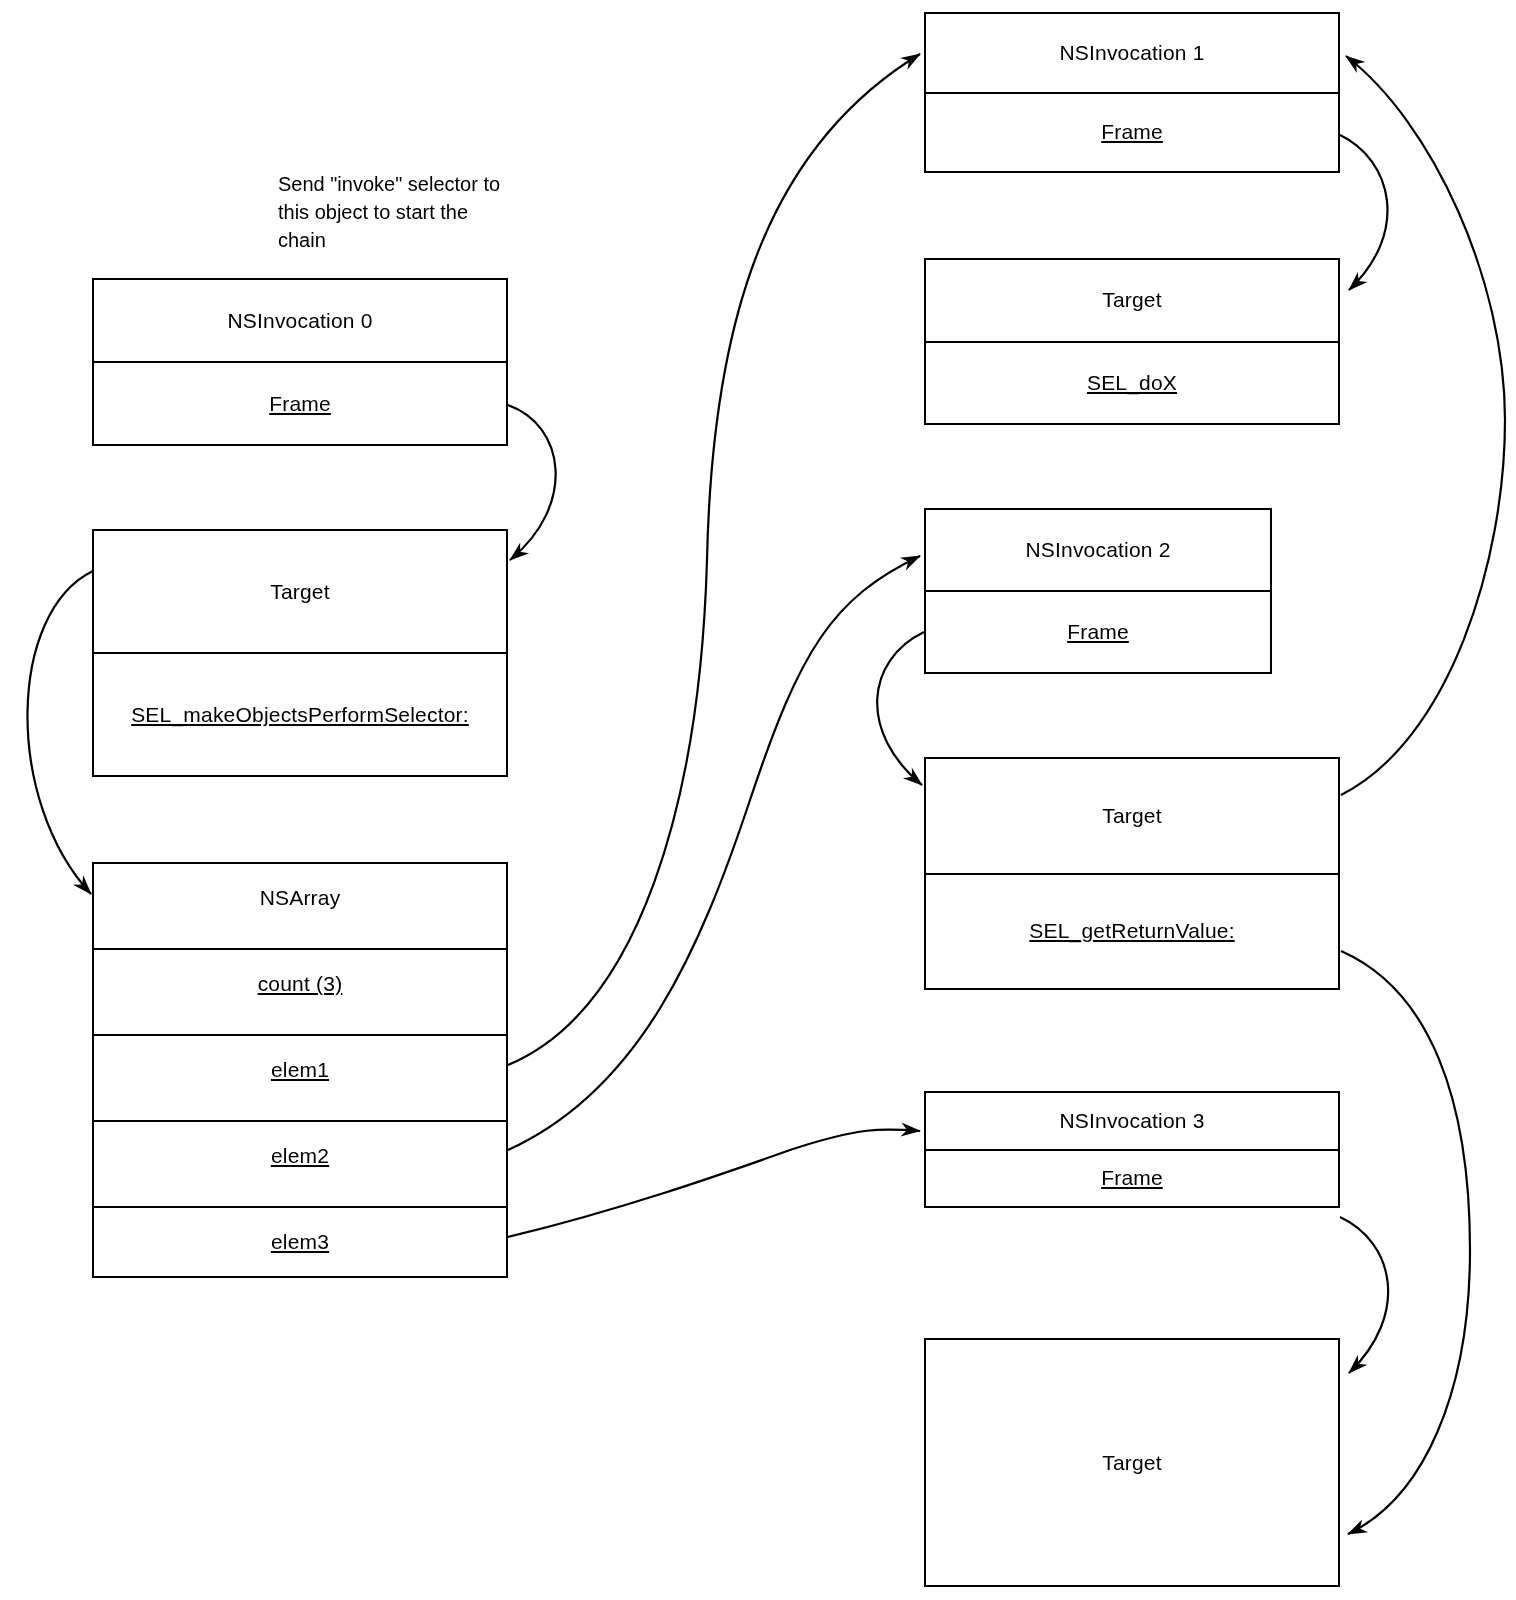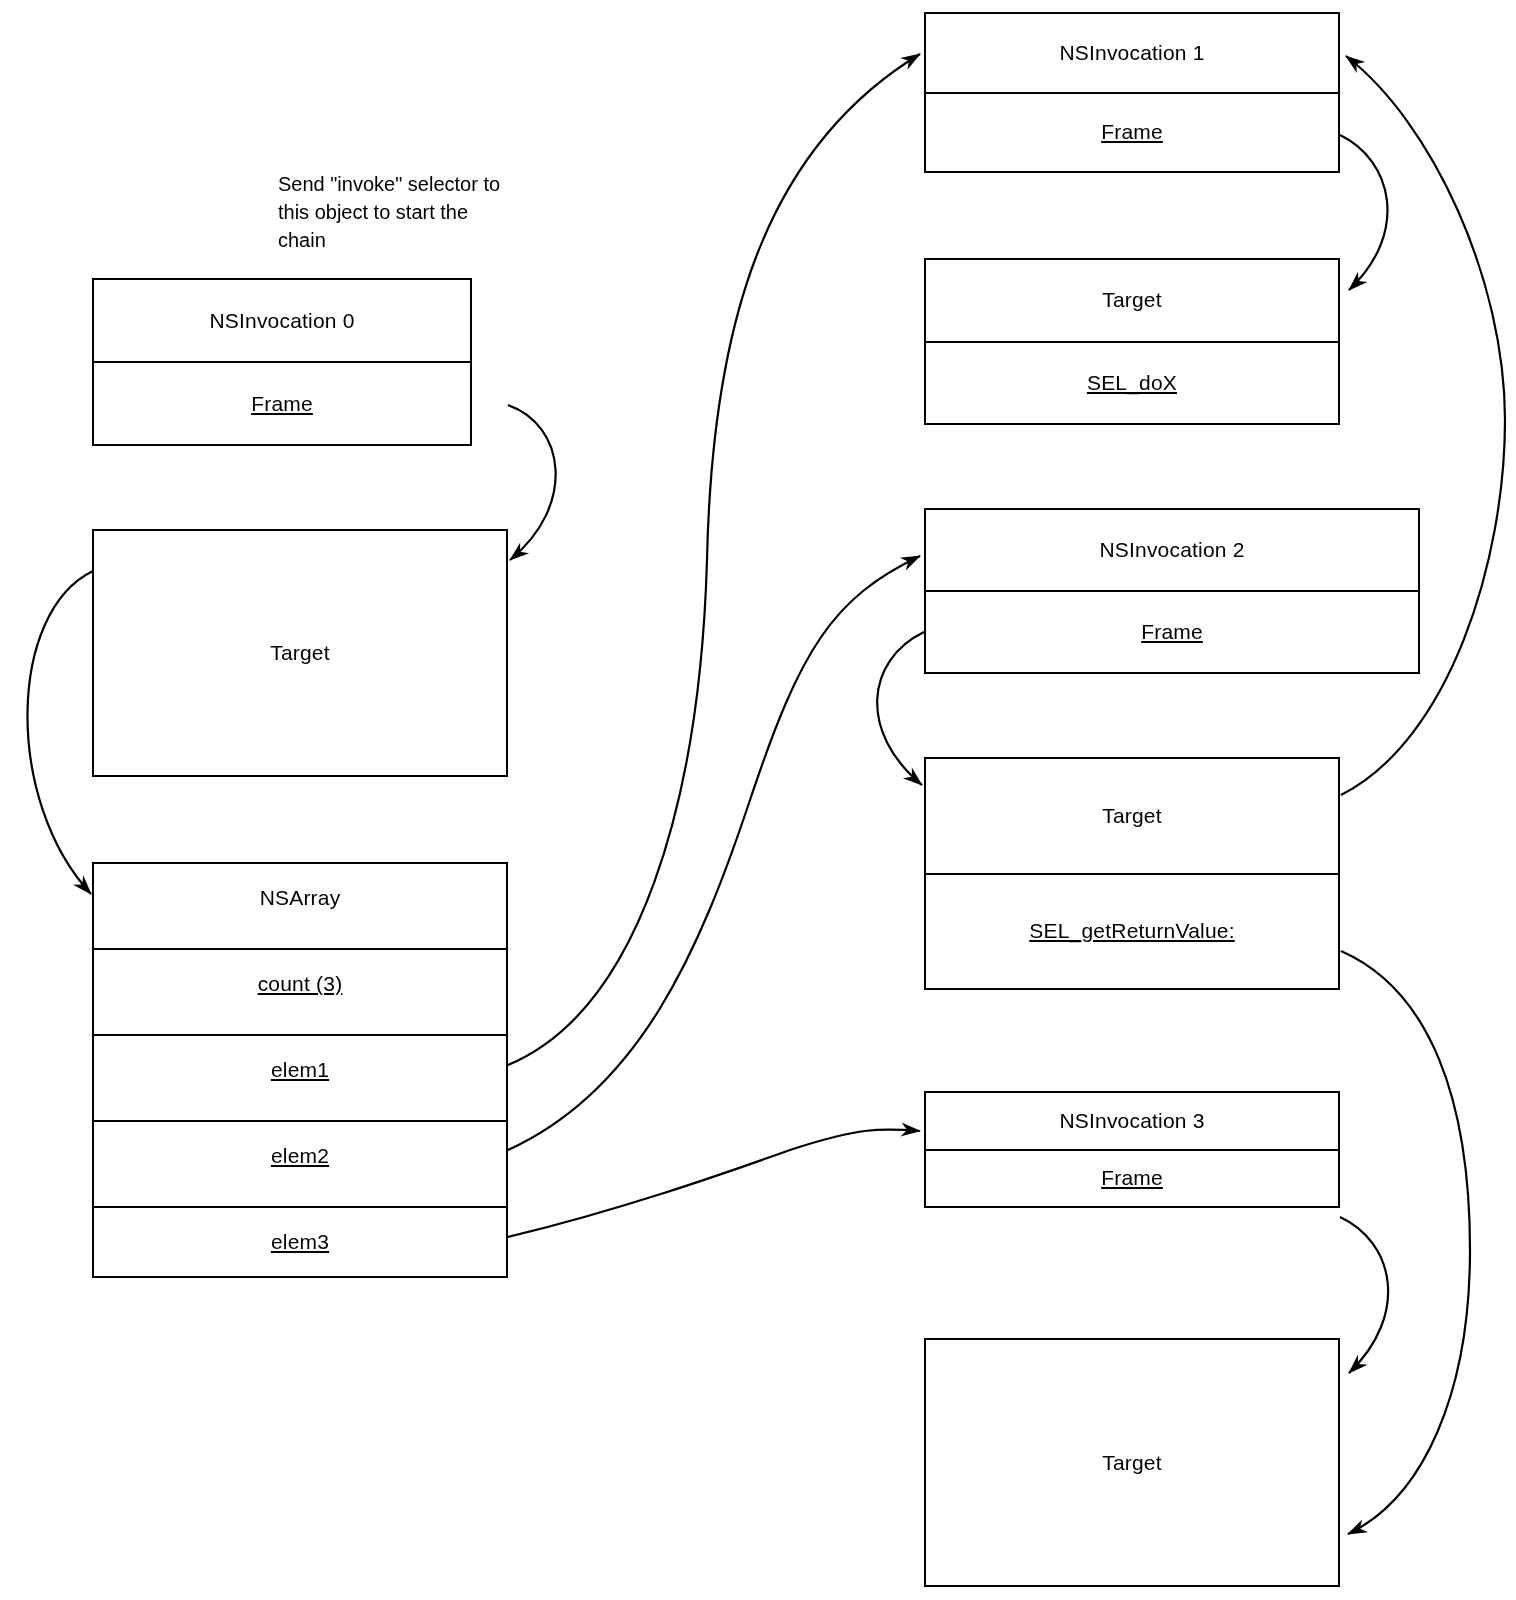--- a/index.html
+++ b/index.html
@@ -85,48 +85,49 @@
 
     <path d="M 1340 1217 C 1394 1242, 1410 1314, 1349 1373" fill="none" stroke="#000000" stroke-width="2.2" marker-end="url(#ah)"></path>
   </svg>
 
   <div class="note">
     <div>Send "invoke" selector to</div>
     <div>this object to start the</div>
     <div>chain</div>
   </div>
 
-  <div class="node" style="left:92px; top:278px; width:380px; height:168px;">
+  <div class="node" style="left:92px; top:278px; width:416px; height:168px;">
     <div class="row">NSInvocation 0</div>
     <div class="row">Frame</div>
   </div>
 
   <div class="node" style="left:92px; top:529px; width:416px; height:248px;">
     <div class="row">Target</div>
+    <div class="row">SEL_makeObjectsPerformSelector:</div>
   </div>
 
   <div class="node" style="left:92px; top:862px; width:416px; height:416px;gap:16px;">
     <div class="row">NSArray</div>
     <div class="row">count (3)</div>
     <div class="row">elem1</div>
     <div class="row">elem2</div>
     <div class="row">elem3</div>
   </div>
 
   <div class="node" style="left:924px; top:12px; width:416px; height:161px;">
     <div class="row">NSInvocation 1</div>
     <div class="row">Frame</div>
   </div>
 
   <div class="node" style="left:924px; top:258px; width:416px; height:167px;">
     <div class="row">Target</div>
     <div class="row">SEL_doX</div>
   </div>
 
-  <div class="node" style="left:924px; top:508px; width:496px; height:166px;">
+  <div class="node" style="left:924px; top:508px; width:348px; height:166px;">
     <div class="row">NSInvocation 2</div>
     <div class="row">Frame</div>
   </div>
 
   <div class="node" style="left:924px; top:757px; width:416px; height:233px;">
     <div class="row">Target</div>
     <div class="row">SEL_getReturnValue:</div>
   </div>
 
   <div class="node" style="left:924px; top:1091px; width:416px; height:117px;">

